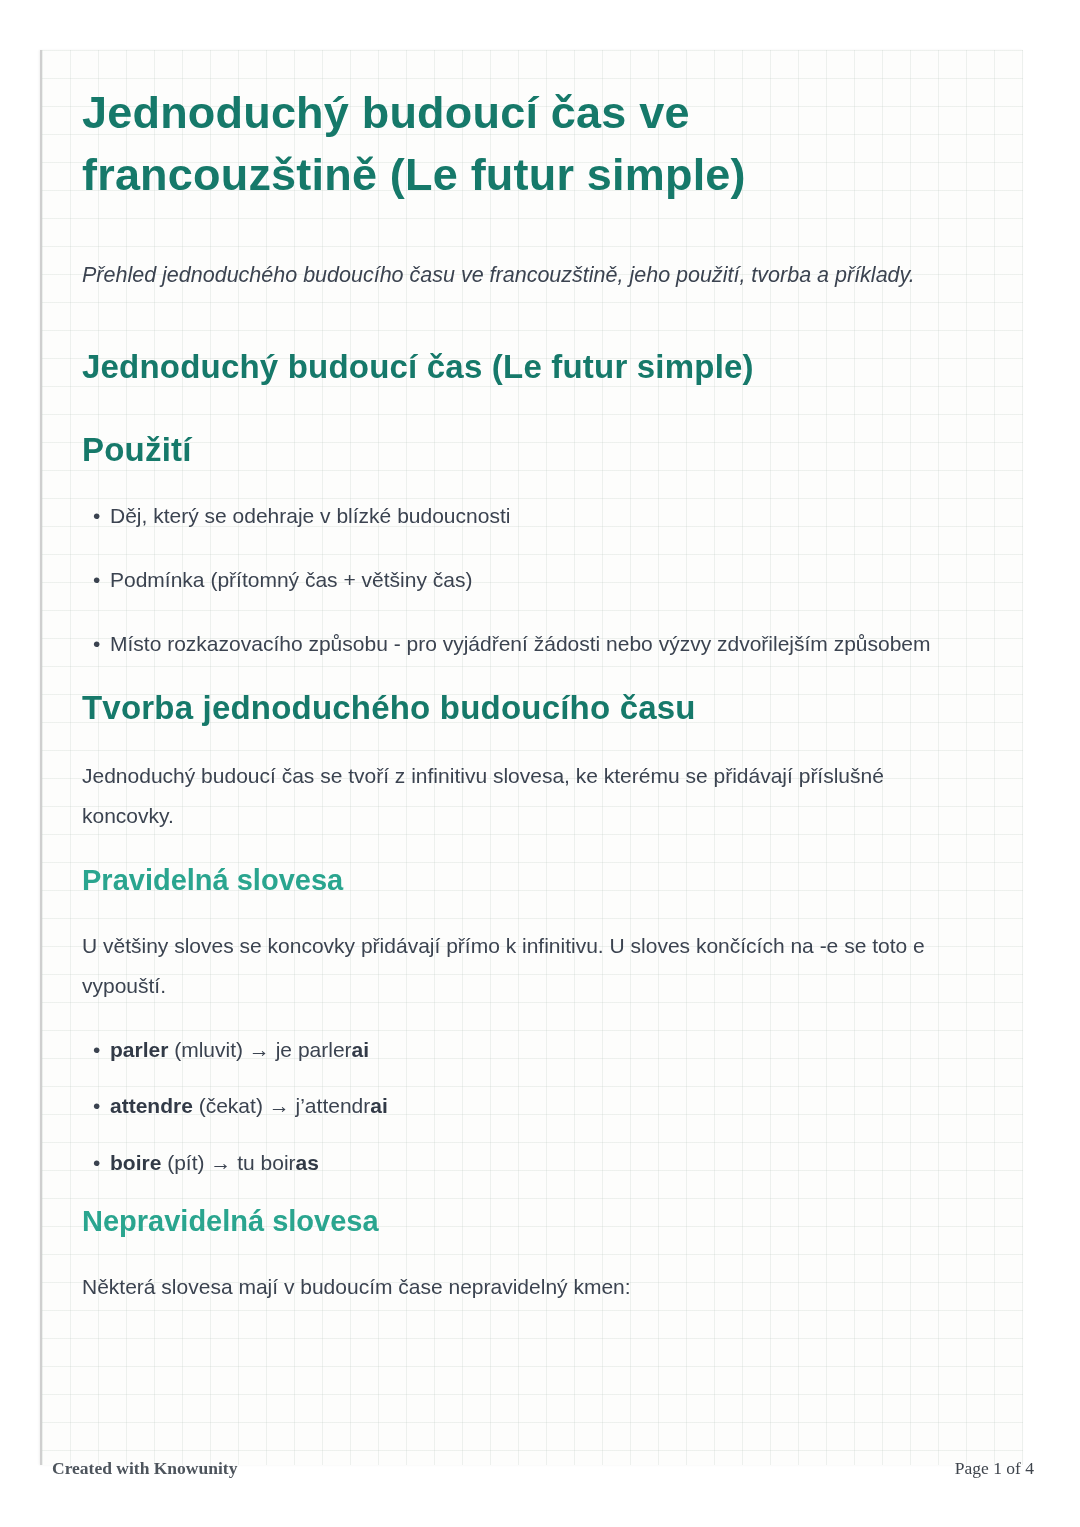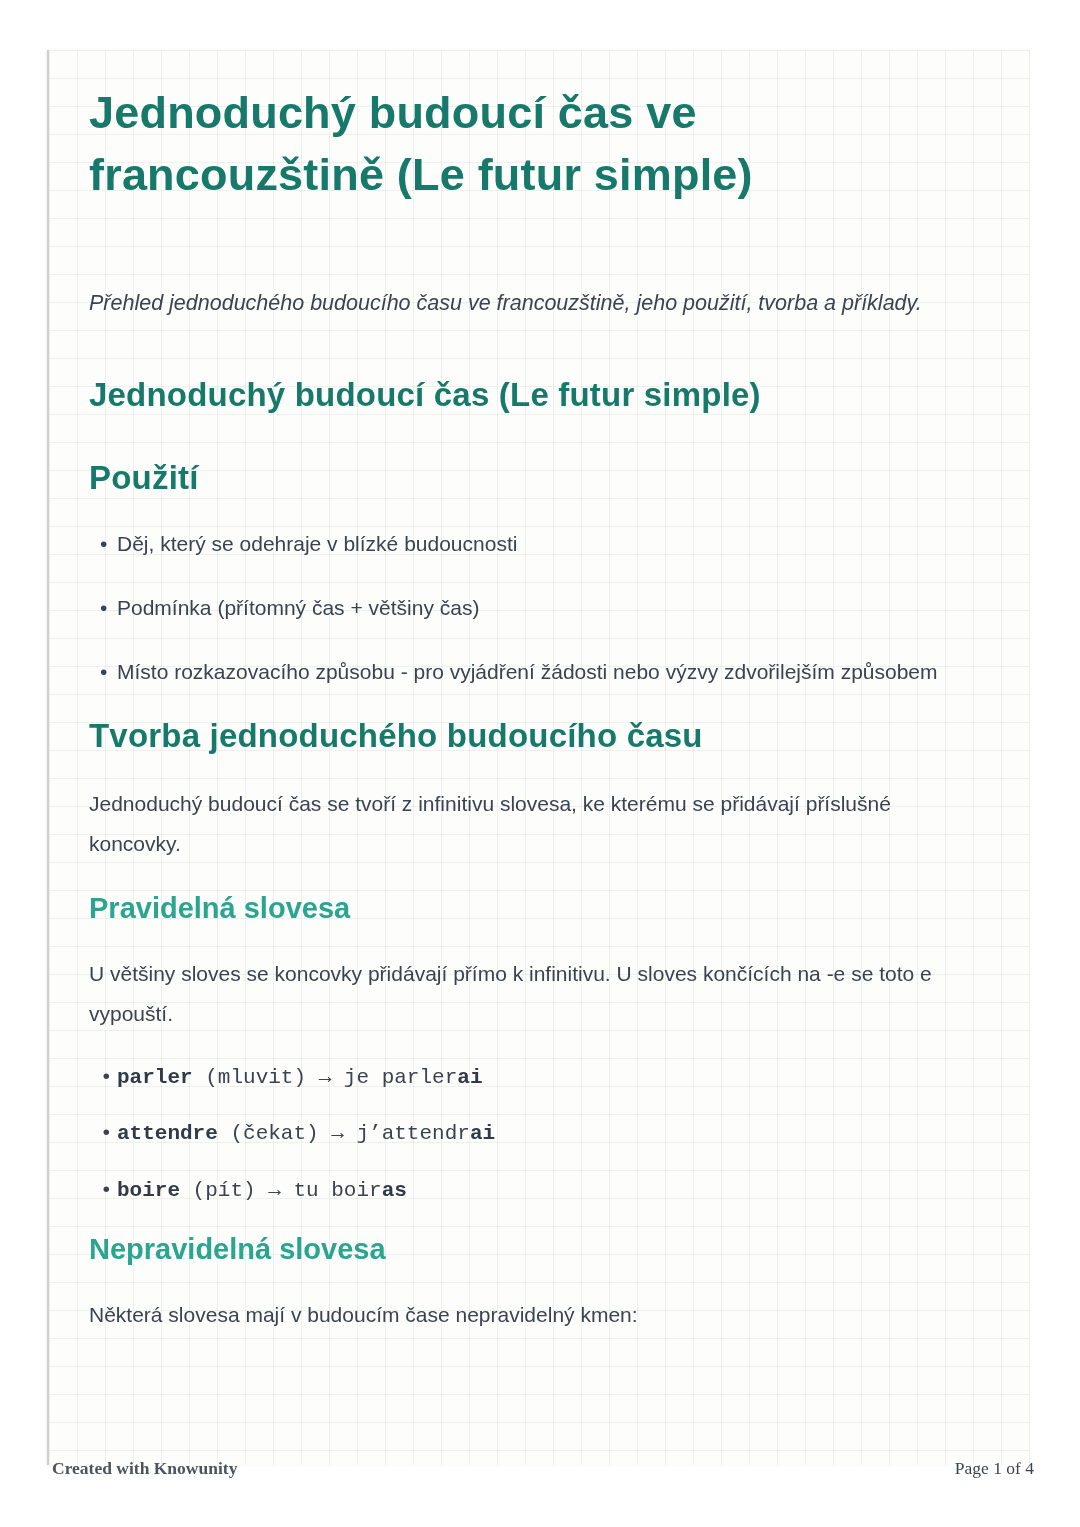--- a/index.html
+++ b/index.html
@@ -12,21 +12,21 @@
     overflow: hidden;
     color: #3b4350;
   }
   .viewport {
     position: absolute;
     inset: 0;
     background: #ffffff;
   }
   .card {
     position: absolute;
-    left: 47px;
+    left: 40px;
     top: 50px;
     width: 983px;
     height: 1415px;
     background-color: #fdfdfc;
     background-image:
       linear-gradient(to right, rgba(195,206,200,0.28) 1px, transparent 1px),
       linear-gradient(to bottom, rgba(195,206,200,0.28) 1px, transparent 1px);
     background-size: 28px 28px;
     border-left: 2px solid #cfcfcf;
     box-shadow: -1px 0 2px rgba(0,0,0,0.06);
@@ -34,21 +34,21 @@
   }
   h1.doc-title {
     color: #16796a;
     font-size: 45px;
     font-weight: 700;
     line-height: 1.38;
     letter-spacing: 0.2px;
     max-width: 880px;
   }
   p.doc-subtitle {
-    margin-top: 78px;
+    margin-top: 50px;
     font-style: italic;
     font-size: 21.5px;
     line-height: 1.85;
     color: #3b4350;
     max-width: 880px;
   }
   h2.section-heading {
     color: #16796a;
     font-size: 33px;
     font-weight: 700;
@@ -80,21 +80,21 @@
     font-size: 21px;
     line-height: 1.9;
     margin-bottom: 24px;
   }
   ul.bullet-list li::before {
     content: "\2022";
     position: absolute;
     left: -17px;
     color: #3b4350;
   }
-  ul.example-list li { margin-bottom: 17px; font-family: Liberation Mono, monospace; }
+  ul.example-list li { margin-bottom: 17px; }
   ul.example-list strong { font-weight: 700; color: #323a47; }
   h2.tight { margin-top: 40px; }
   .footer {
     position: absolute;
     left: 0;
     top: 1458px;
     width: 1080px;
     padding: 0 46px 0 52px;
     display: flex;
     justify-content: space-between;

